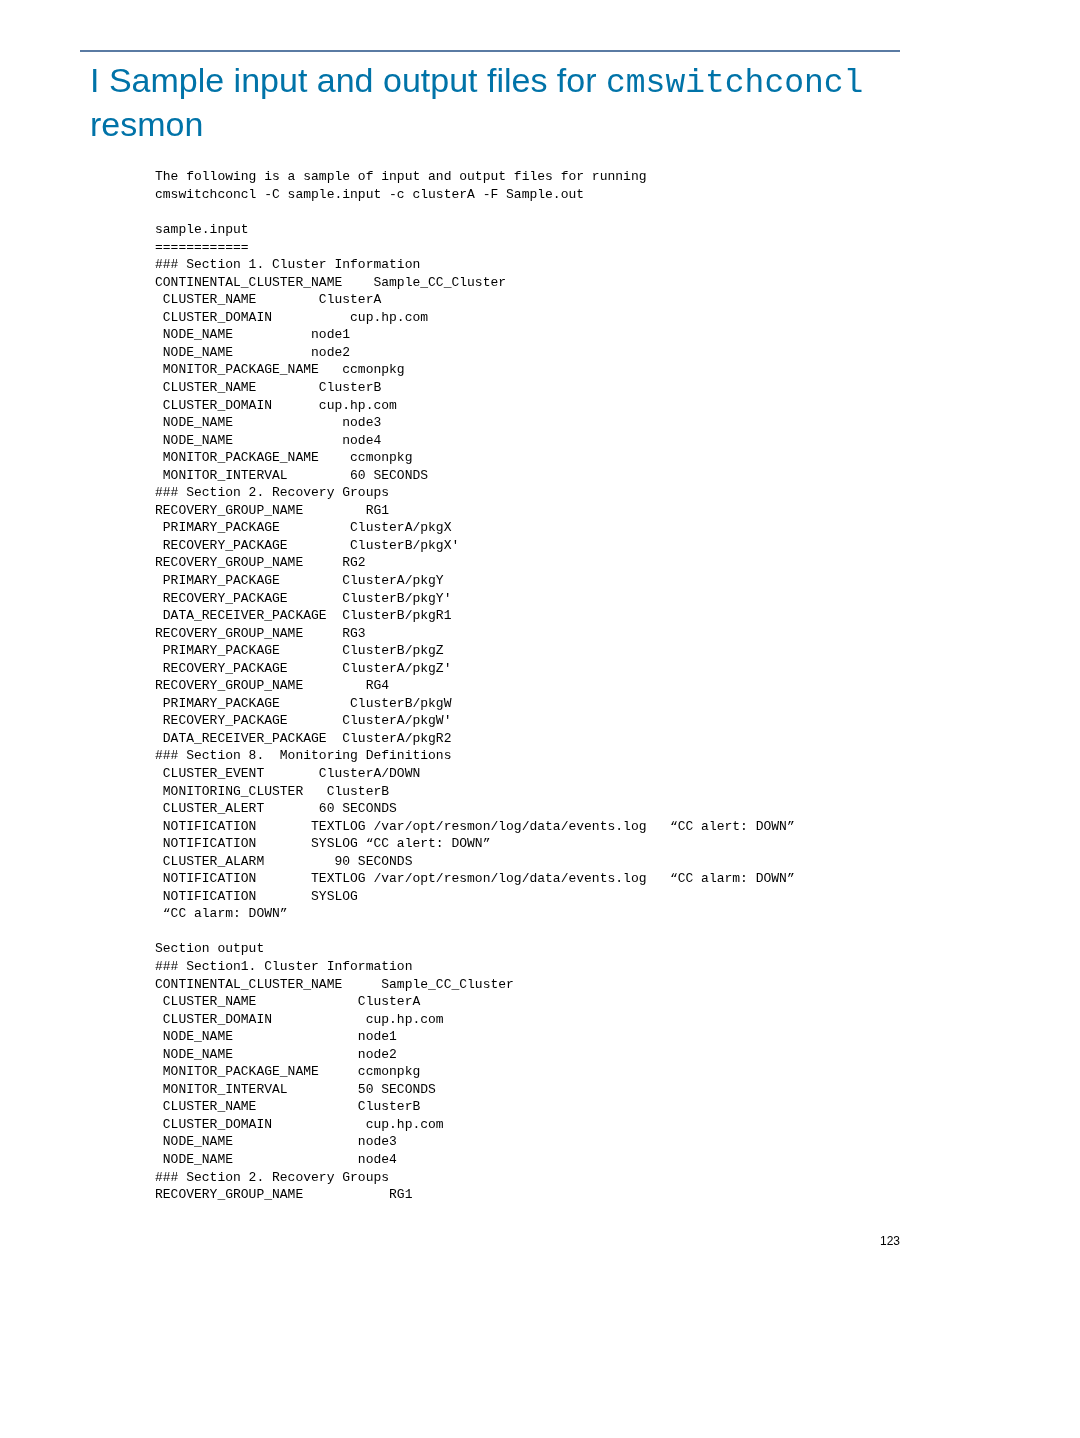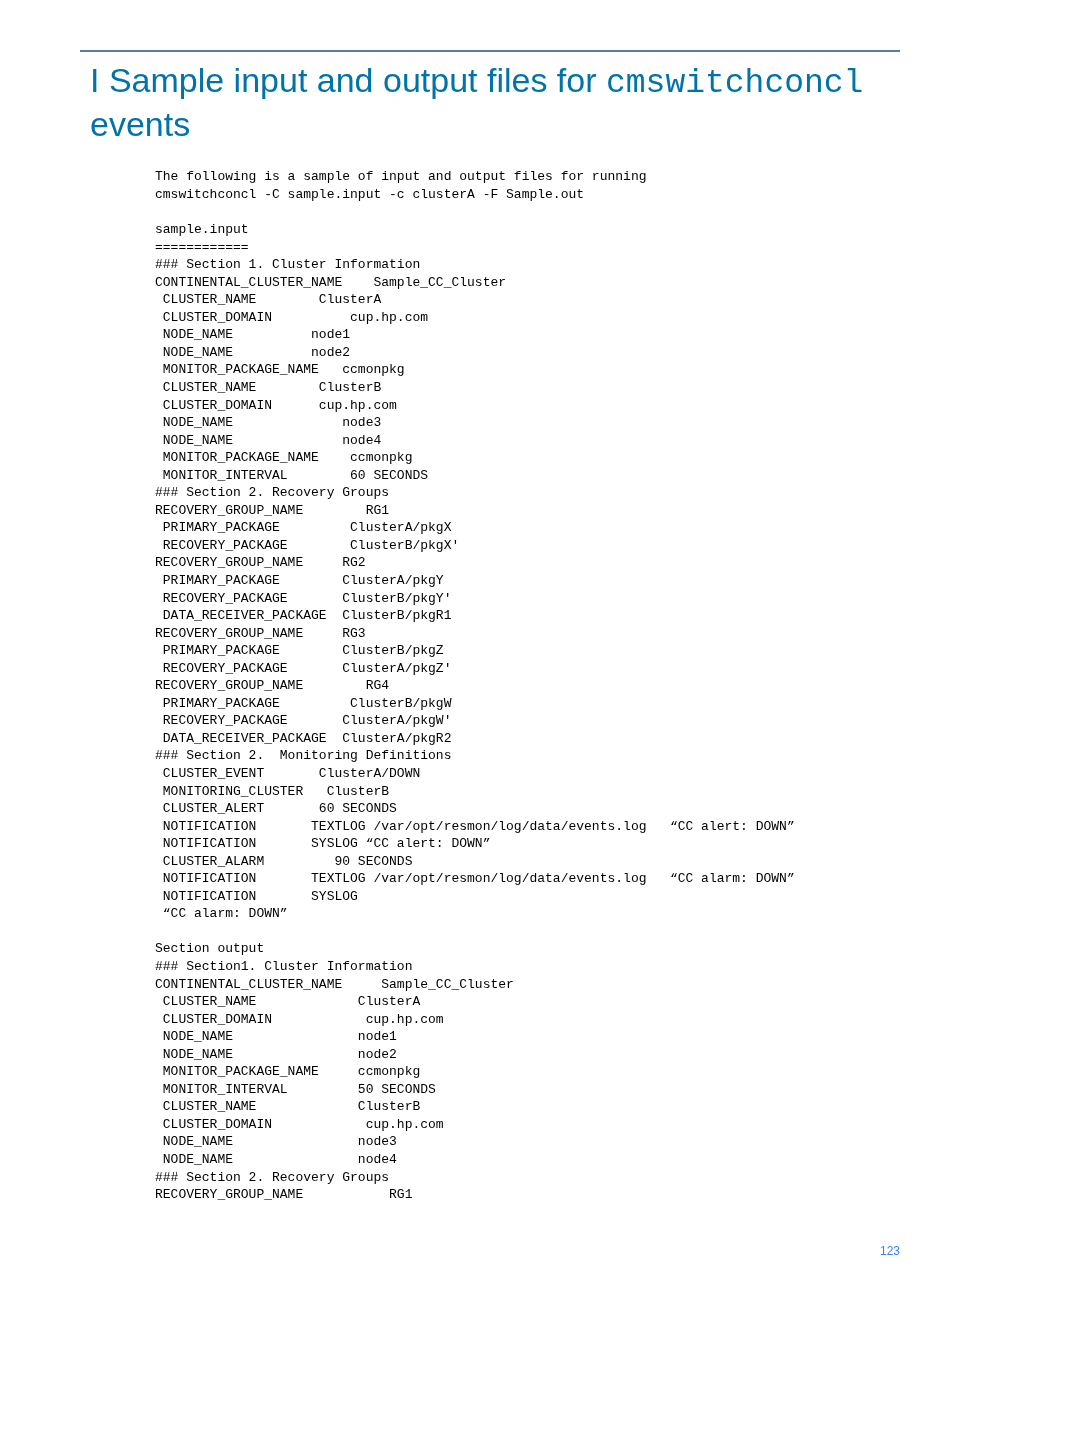--- a/index.html
+++ b/index.html
@@ -36,32 +36,32 @@
     font-family: "Courier New", Courier, monospace;
     font-size: 13px;
     white-space: pre;
     line-height: 1.35;
     padding-left: 75px;
   }
   .pageno {
     font-family: Arial, Helvetica, sans-serif;
     font-size: 12px;
     text-align: right;
-    margin-top: 40px;
-    color: #3b82f6;
+    margin-top: 30px;
+    color: #000000;
   }
 </style>
 </head>
 <body>
 
 <div class="page">
   <hr class="hr-top">
   <h1 class="title">
     <span>I Sample input and output files for </span><span class="mono">cmswitchconcl</span><br>
-    <span>events</span>
+    <span>resmon</span>
   </h1>
 
   <div class="body-text"><span>The following is a sample of input and output files for running</span>
 <span>cmswitchconcl -C sample.input -c clusterA -F Sample.out</span>
 
 <span>sample.input</span>
 <span>============</span>
 <span>### Section 1. Cluster Information</span>
 <span>CONTINENTAL_CLUSTER_NAME    Sample_CC_Cluster
  CLUSTER_NAME        ClusterA
@@ -83,21 +83,21 @@
  PRIMARY_PACKAGE        ClusterA/pkgY
  RECOVERY_PACKAGE       ClusterB/pkgY'
  DATA_RECEIVER_PACKAGE  ClusterB/pkgR1
 RECOVERY_GROUP_NAME     RG3
  PRIMARY_PACKAGE        ClusterB/pkgZ
  RECOVERY_PACKAGE       ClusterA/pkgZ'
 RECOVERY_GROUP_NAME        RG4
  PRIMARY_PACKAGE         ClusterB/pkgW
  RECOVERY_PACKAGE       ClusterA/pkgW'
  DATA_RECEIVER_PACKAGE  ClusterA/pkgR2</span>
-<span>### Section 2.  Monitoring Definitions</span>
+<span>### Section 8.  Monitoring Definitions</span>
 <span> CLUSTER_EVENT       ClusterA/DOWN
  MONITORING_CLUSTER   ClusterB
  CLUSTER_ALERT       60 SECONDS
  NOTIFICATION       TEXTLOG /var/opt/resmon/log/data/events.log   “CC alert: DOWN”
  NOTIFICATION       SYSLOG “CC alert: DOWN”
  CLUSTER_ALARM         90 SECONDS
  NOTIFICATION       TEXTLOG /var/opt/resmon/log/data/events.log   “CC alarm: DOWN”
  NOTIFICATION       SYSLOG
  “CC alarm: DOWN”</span>
 

